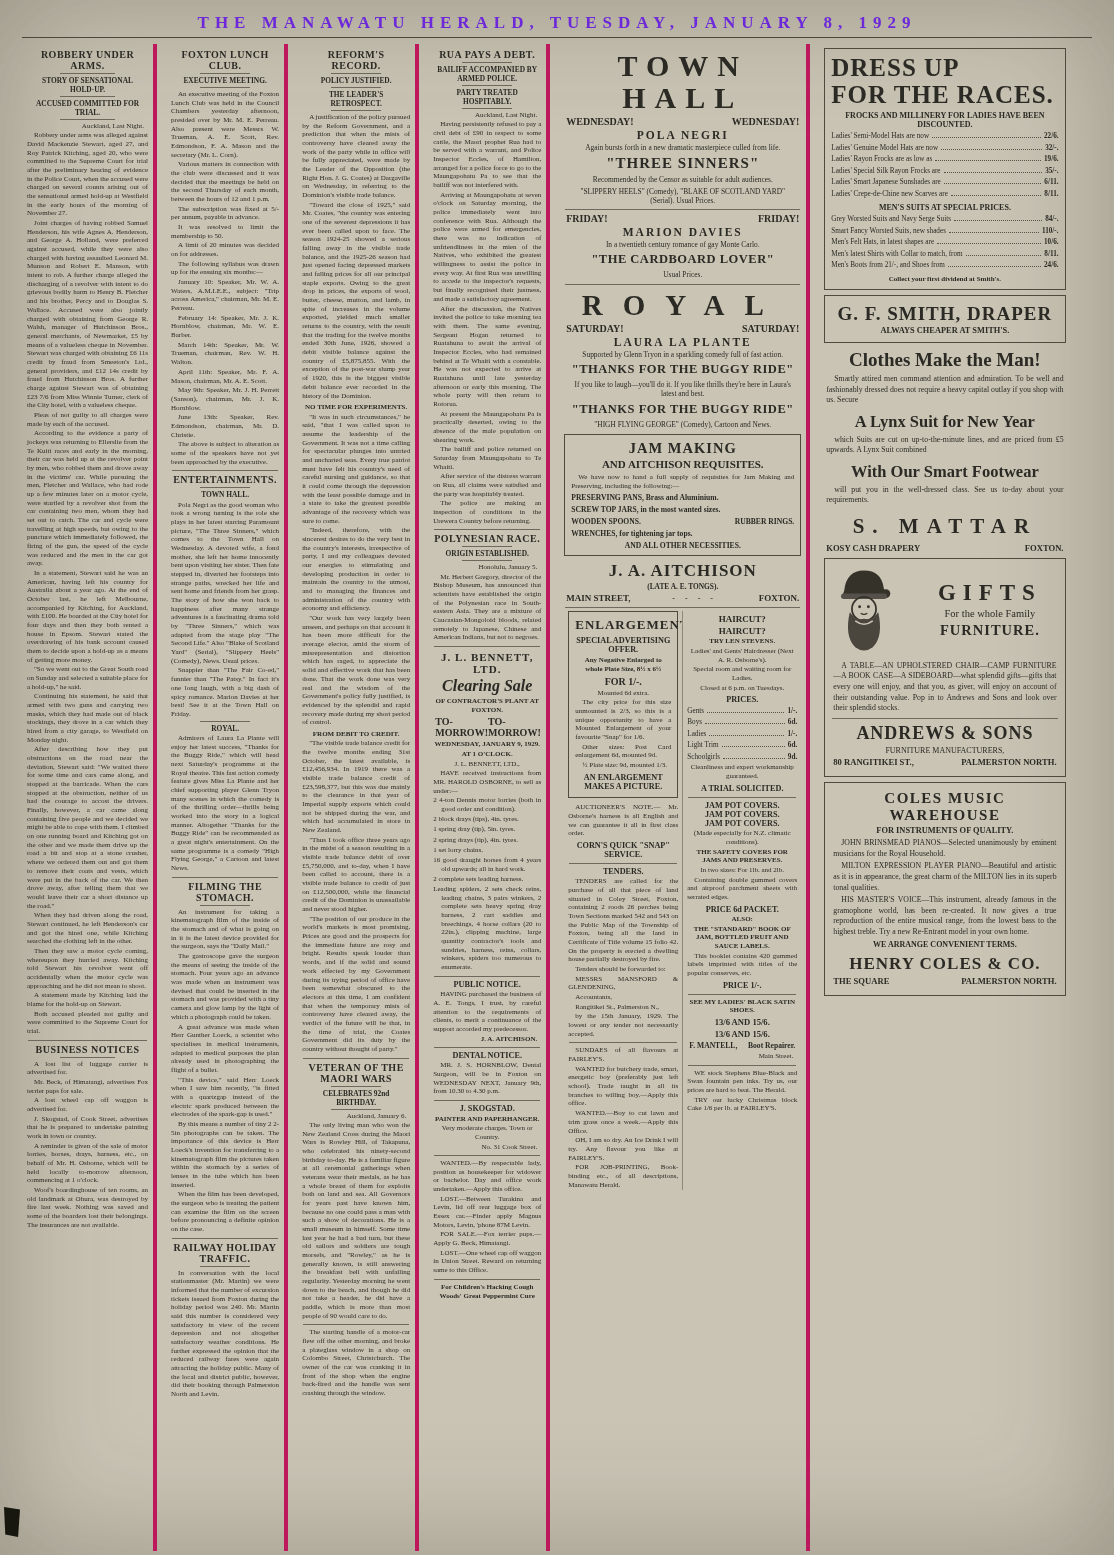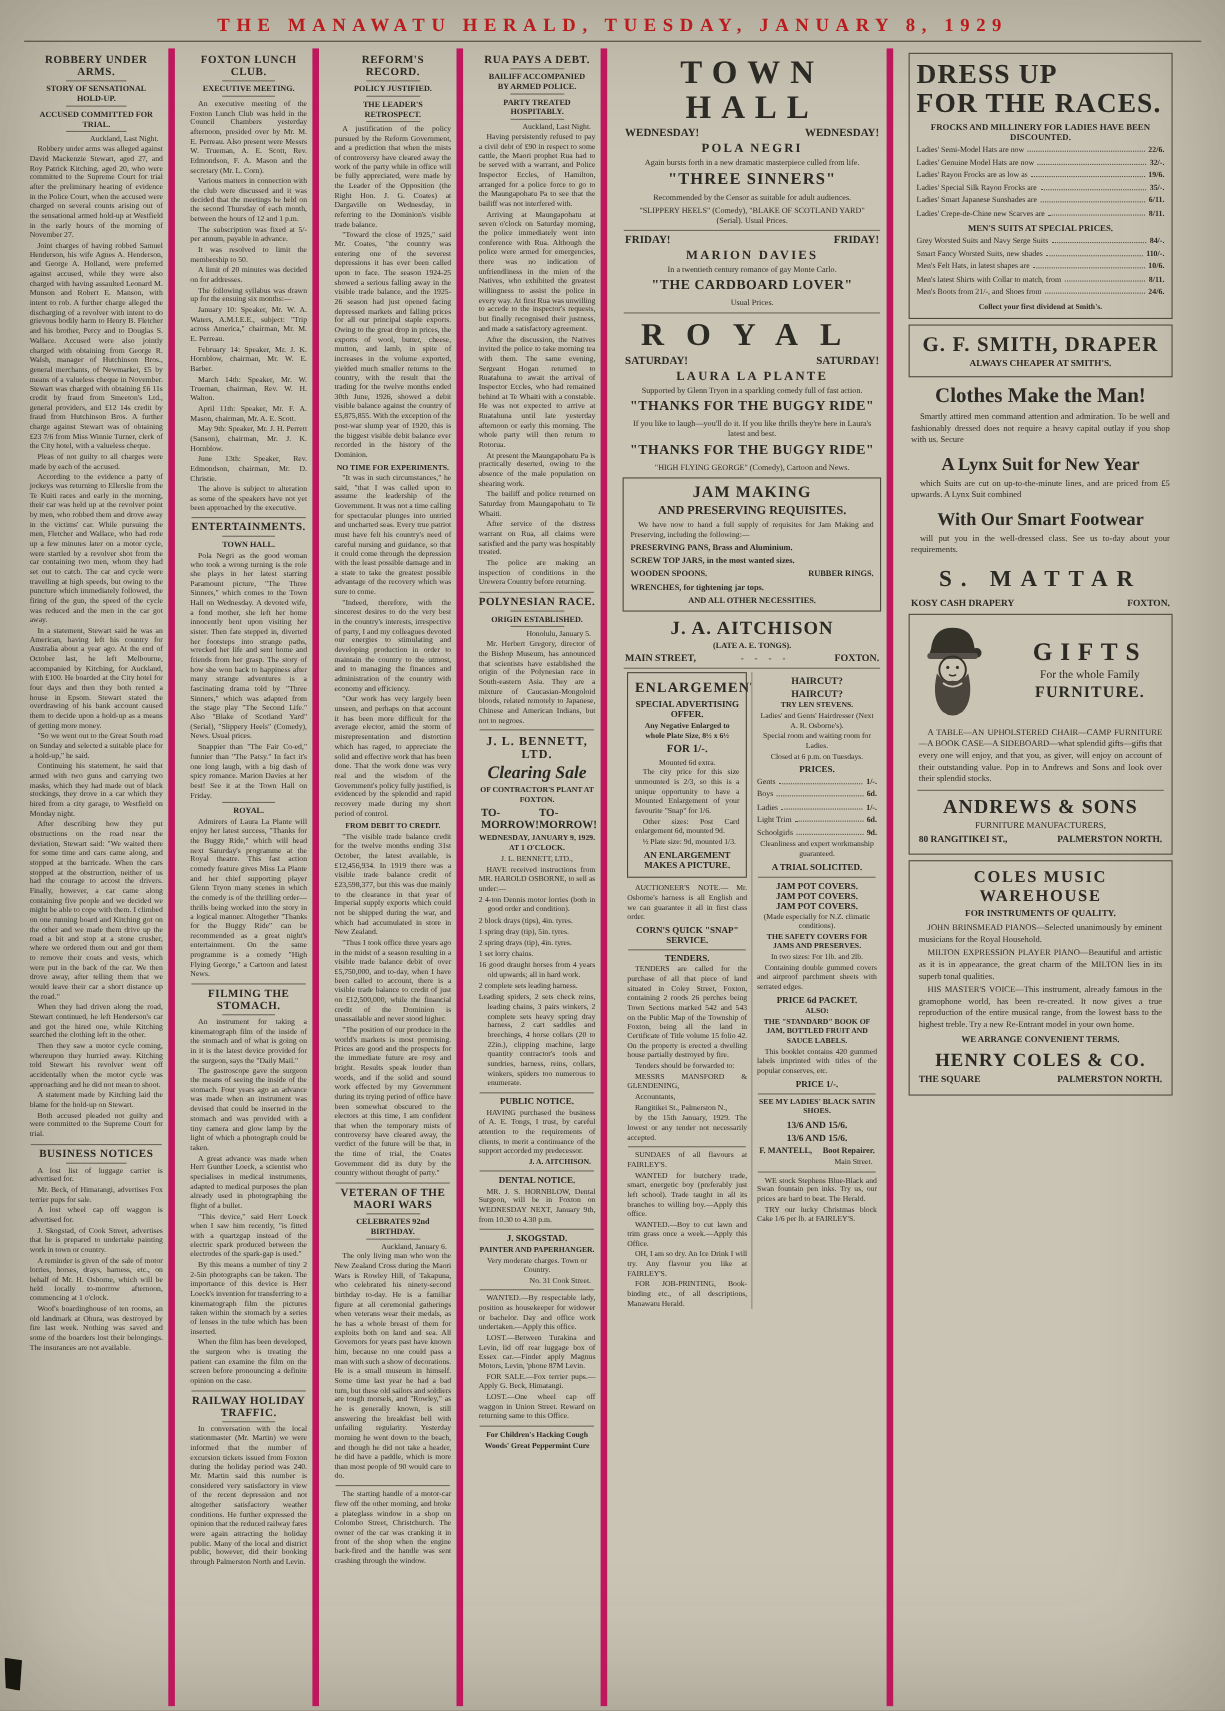--- a/index.html
+++ b/index.html
@@ -3,25 +3,25 @@
 <meta charset="utf-8">
 <style>
   * { margin:0; padding:0; box-sizing:border-box; }
   html,body { background:#8f8a7d; }
   .page {
     position:relative; width:1114px; height:1555px; overflow:hidden;
     background:#c9c4b4; color:#2b2a24;
     font-family:"Liberation Serif", serif;
     box-shadow: inset 0 0 120px rgba(60,55,40,.35);
   }
-  .masthead { text-align:center; padding-top:13px; font-weight:bold; font-size:17px; letter-spacing:6px; color:#b91c1c;}
+  .masthead { text-align:center; padding-top:13px; font-weight:bold; font-size:17px; letter-spacing:6px; color:#6d28d9;}
   .mast-rule { border-top:1.5px solid #4c473b; margin:4px 22px 0; }
   .columns { position:absolute; left:22px; right:22px; top:44px; bottom:4px; display:flex; }
   .col { overflow:hidden; padding:2px 5px 0; }
-  .col + .col { border-left:6px solid #be185d;padding-left:14px; }
+  .col + .col { border-left:4px solid #be185d;padding-left:14px; }
   .col-n { flex:0 0 12.25%; }
   .col-wide { flex:0 0 24.3%; }
   .col-right { flex:0 0 24.7%; }
 
   .h-art { font-size:10px; font-weight:bold; text-align:center; letter-spacing:.5px; margin:3px 0 1px; }
   .h-sub { font-size:7.4px; font-weight:bold; text-align:center; margin:1.5px 4px; }
   .crosshead { font-size:7px; font-weight:bold; text-align:center; margin:3px 0 1.5px; }
   .rule-c { border-top:1px solid #6e695c; width:46%; margin:2px auto; }
   .rule-f { border-top:1px solid #6e695c; margin:4px 1px 3px; }
   .body .para, .para { font-size:7px; line-height:1.24; text-align:justify; text-indent:7px; margin-bottom:1px; }
@@ -350,21 +350,21 @@
         </div>
         <p class="star-line">LAURA LA PLANTE</p>
         <p class="ad-small">Supported by Glenn Tryon in a sparkling comedy full of fast action.</p>
         <p class="feature2">"THANKS FOR THE BUGGY RIDE"</p>
         <p class="ad-small">If you like to laugh—you'll do it.  If you like thrills they're here in Laura's latest and best.</p>
         <p class="feature2">"THANKS FOR THE BUGGY RIDE"</p>
         <p class="ad-small">"HIGH FLYING GEORGE" (Comedy), Cartoon and News.</p>
       </article>
       <div class="boxed">
         <h2 class="jam-h1">JAM MAKING</h2>
-        <h3 class="jam-h2">AND PRESERVING REQUISITES.</h3>
+        <h3 class="jam-h2">AND AITCHISON REQUISITES.</h3>
         <p class="para" style="margin-top:3px;">We have now to hand a full supply of requisites for Jam Making and Preserving, including the following:—</p>
         <p class="jam-item">PRESERVING PANS, Brass and Aluminium.</p>
         <p class="jam-item">SCREW TOP JARS, in the most wanted sizes.</p>
         <div class="jam-row">
           <span>WOODEN SPOONS.</span>
           <span>RUBBER RINGS.</span>
         </div>
         <p class="jam-item">WRENCHES, for tightening jar tops.</p>
         <p class="jam-item center">AND ALL OTHER NECESSITIES.</p>
       </div>

